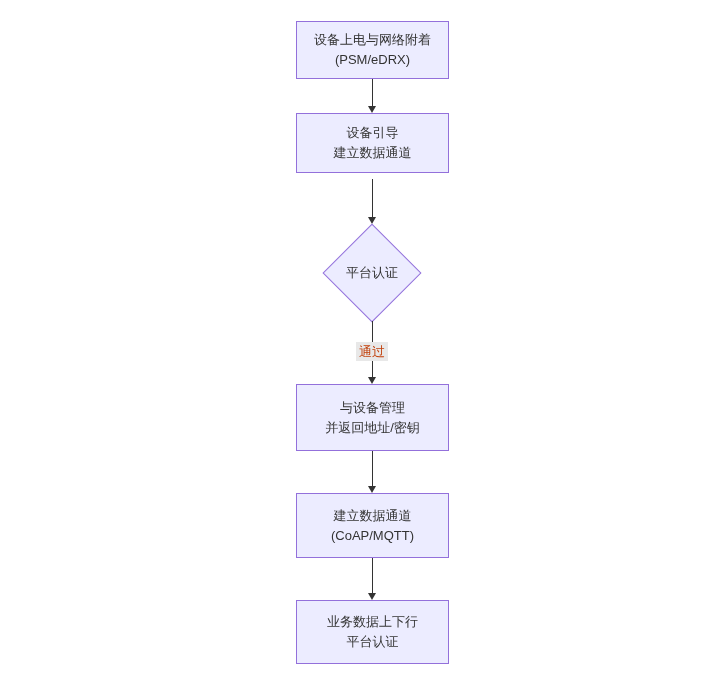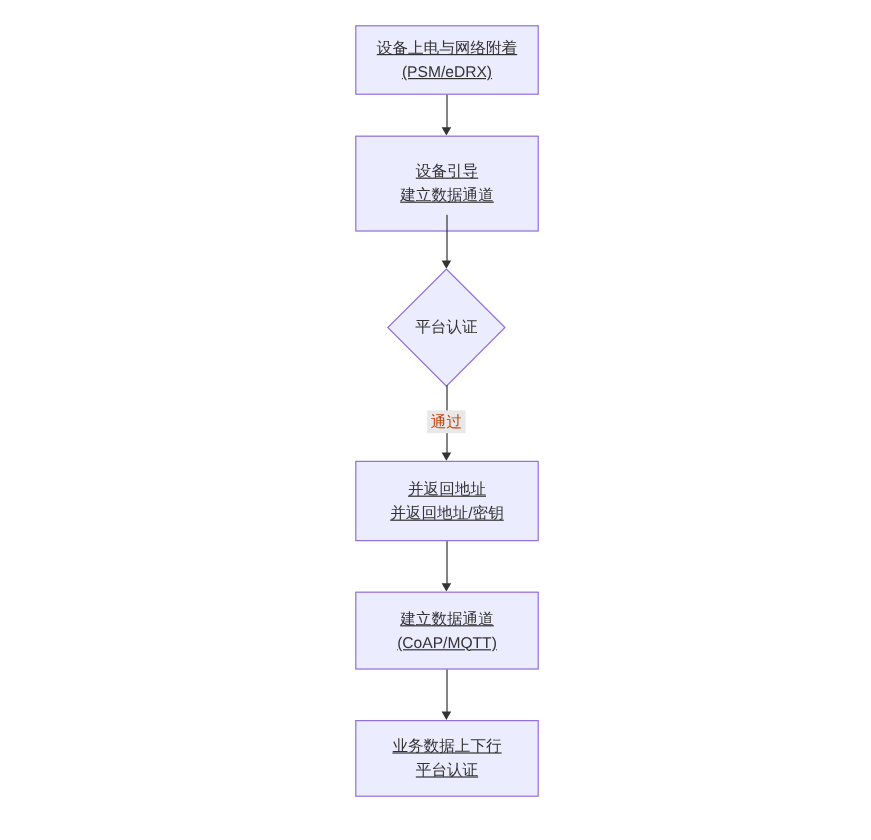--- a/index.html
+++ b/index.html
@@ -23,21 +23,20 @@
     box-sizing: border-box;
     background: #ECECFF;
     border: 1px solid #9370DB;
     display: flex;
     flex-direction: column;
     align-items: center;
     justify-content: center;
     text-align: center;
     font-size: 13px;
     line-height: 20px;
-    text-decoration: underline;
   }
   .diamond-wrap {
     position: absolute;
     left: 322px;
     top: 224px;
     width: 100px;
     height: 97px;
   }
   .diamond-shape {
     position: absolute;
@@ -81,21 +80,21 @@
     top: 342px;
     transform: translateX(-50%);
     background: #e8e8e8;
     font-size: 13px;
     line-height: 19px;
     padding: 0 3px;
     color: #c2410c;
     white-space: nowrap;
   }
   .n1 { top: 21px;  height: 58px; }
-  .n2 { top: 113px; height: 80px; }
+  .n2 { top: 113px; height: 60px; }
   .n4 { top: 384px; height: 67px; }
   .n5 { top: 493px; height: 65px; }
   .n6 { top: 600px; height: 64px; }
   .e1 { top: 79px;  height: 28px; }
   .e2 { top: 179px; height: 39px; }
   .e3 { top: 321px; height: 57px; }
   .e4 { top: 451px; height: 36px; }
   .e5 { top: 558px; height: 36px; }
   .h1 { top: 106px; }
   .h2 { top: 217px; }
@@ -127,21 +126,21 @@
   <div class="diamond-wrap">
     <div class="diamond-shape"></div>
     <div class="diamond-label">平台认证</div>
   </div>
 
   <div class="edge-line e3"></div>
   <div class="edge-label">通过</div>
   <div class="arrowhead h3"></div>
 
   <div class="node-rect n4">
-    <span>并返回地址</span>
+    <span>与设备管理</span>
     <span>并返回地址/密钥</span>
   </div>
 
   <div class="edge-line e4"></div>
   <div class="arrowhead h4"></div>
 
   <div class="node-rect n5">
     <span>建立数据通道</span>
     <span>(CoAP/MQTT)</span>
   </div>

